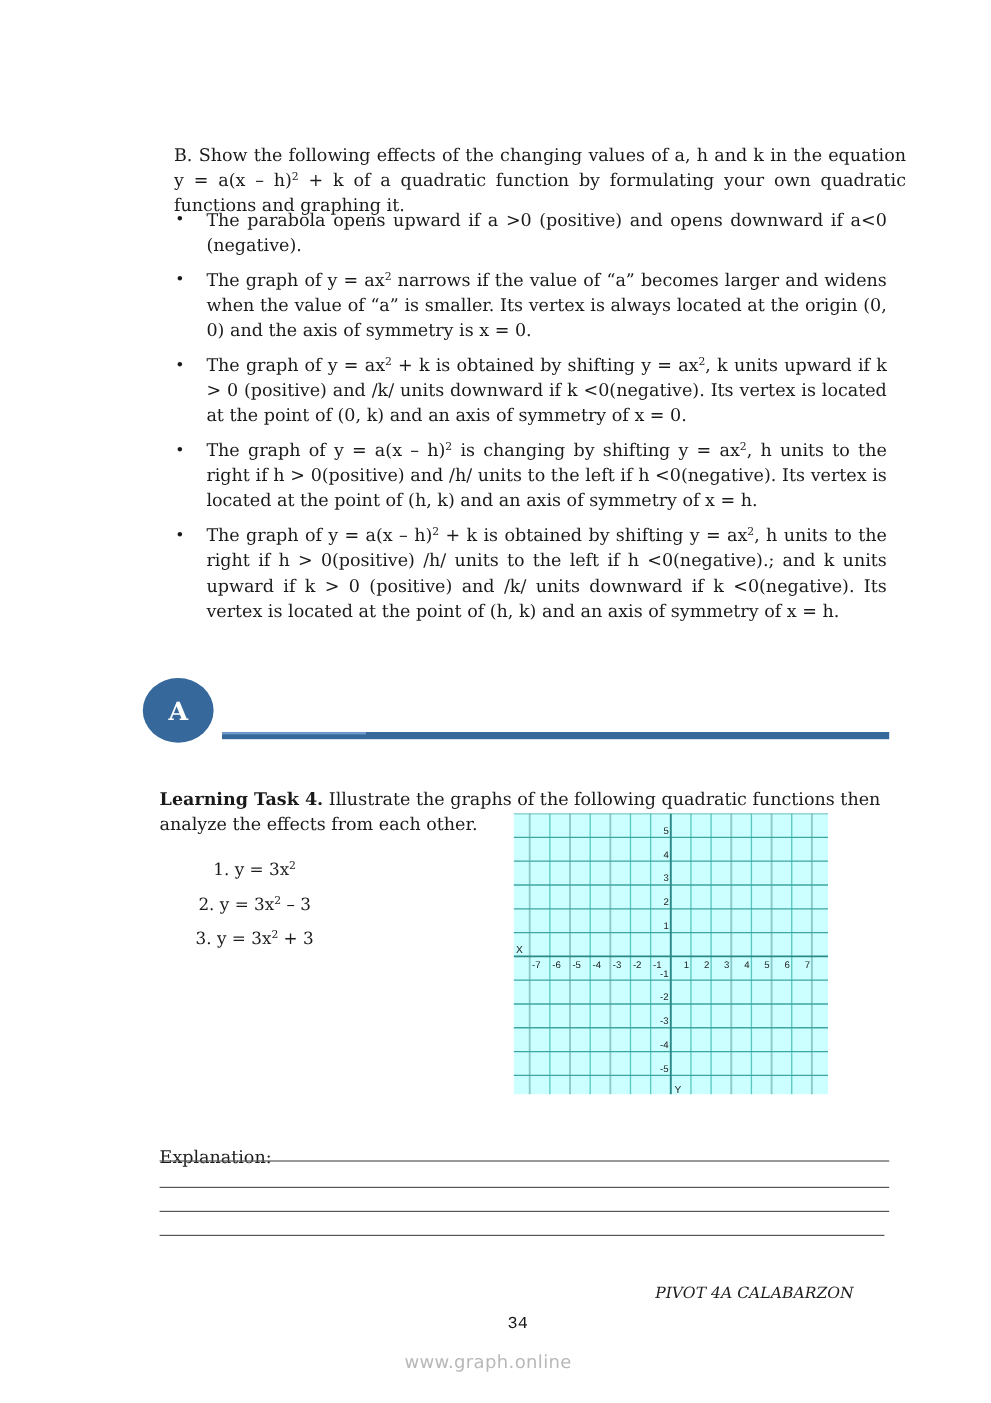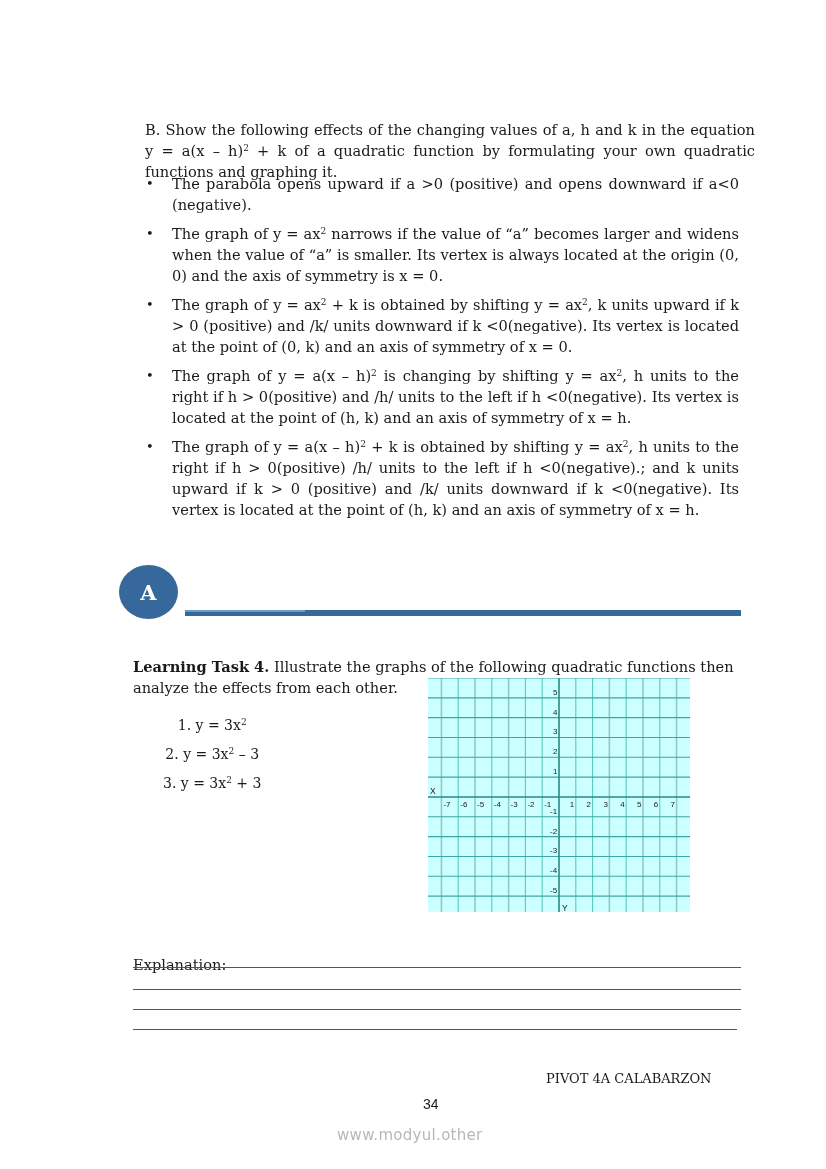--- a/index.html
+++ b/index.html
@@ -19,23 +19,23 @@
   .rule { position: absolute; left: 185px; top: 610px; width: 556px; height: 6px; background: #36689b; }
   .rule .hl { position: absolute; left: 0; top: 0; width: 120px; height: 2px; background: #6e9acb; }
   .task { position: absolute; left: 133px; top: 656px; width: 605px; font-size: 14.6px; line-height: 21px; margin: 0; }
   .task b { font-weight: bold; }
   .eq-list { position: absolute; left: 163px; top: 715px; margin: 0; padding: 0; list-style: none;
              font-size: 14px; }
   .eq-list li { height: 29px; line-height: 20px; text-align: center; }
   .grid-wrap { position: absolute; left: 428px; top: 678px; width: 262px; height: 234px; }
   .explain { position: absolute; left: 133px; top: 924px; font-size: 14.6px; margin-top: 32px; }
   .line { position: absolute; left: 133px; width: 608px; height: 0; border-top: 1px solid #555; }
-  .footer { position: absolute; left: 546px; top: 1071px; font-size: 13px; }
+  .footer { position: absolute; left: 546px; top: 1071px; font-style: italic; font-size: 13px; }
   .pagenum { position: absolute; left: 423px; top: 1096px; font-size: 14px;
-             font-family: Liberation Sans, sans-serif; }
+             font-family: Liberation Mono, monospace; }
   .watermark { position: absolute; left: 337px; top: 1126px; font-size: 15px; color: #b8b8b8;
                font-family: "DejaVu Sans", "Liberation Sans", sans-serif; letter-spacing: 0.3px; }
 </style>
 </head>
 <body>
 
 <p class="para" style="top:103px;">
   <span>B. Show the following effects of the changing values of a, h and k in the equation y = a(x – h)</span><sup>2</sup><span> + k of a quadratic function by formulating your own quadratic functions and graphing it.</span>
 </p>
 
@@ -139,13 +139,13 @@
 </div>
 
 <div class="explain">Explanation:</div>
 <div class="line" style="top:967px;"></div>
 <div class="line" style="top:989px;"></div>
 <div class="line" style="top:1009px;"></div>
 <div class="line" style="top:1029px; width:604px;"></div>
 
 <div class="footer">PIVOT 4A CALABARZON</div>
 <div class="pagenum">34</div>
-<div class="watermark">www.modyul.other</div>
+<div class="watermark">www.graph.online</div>
 
 </body></html>

